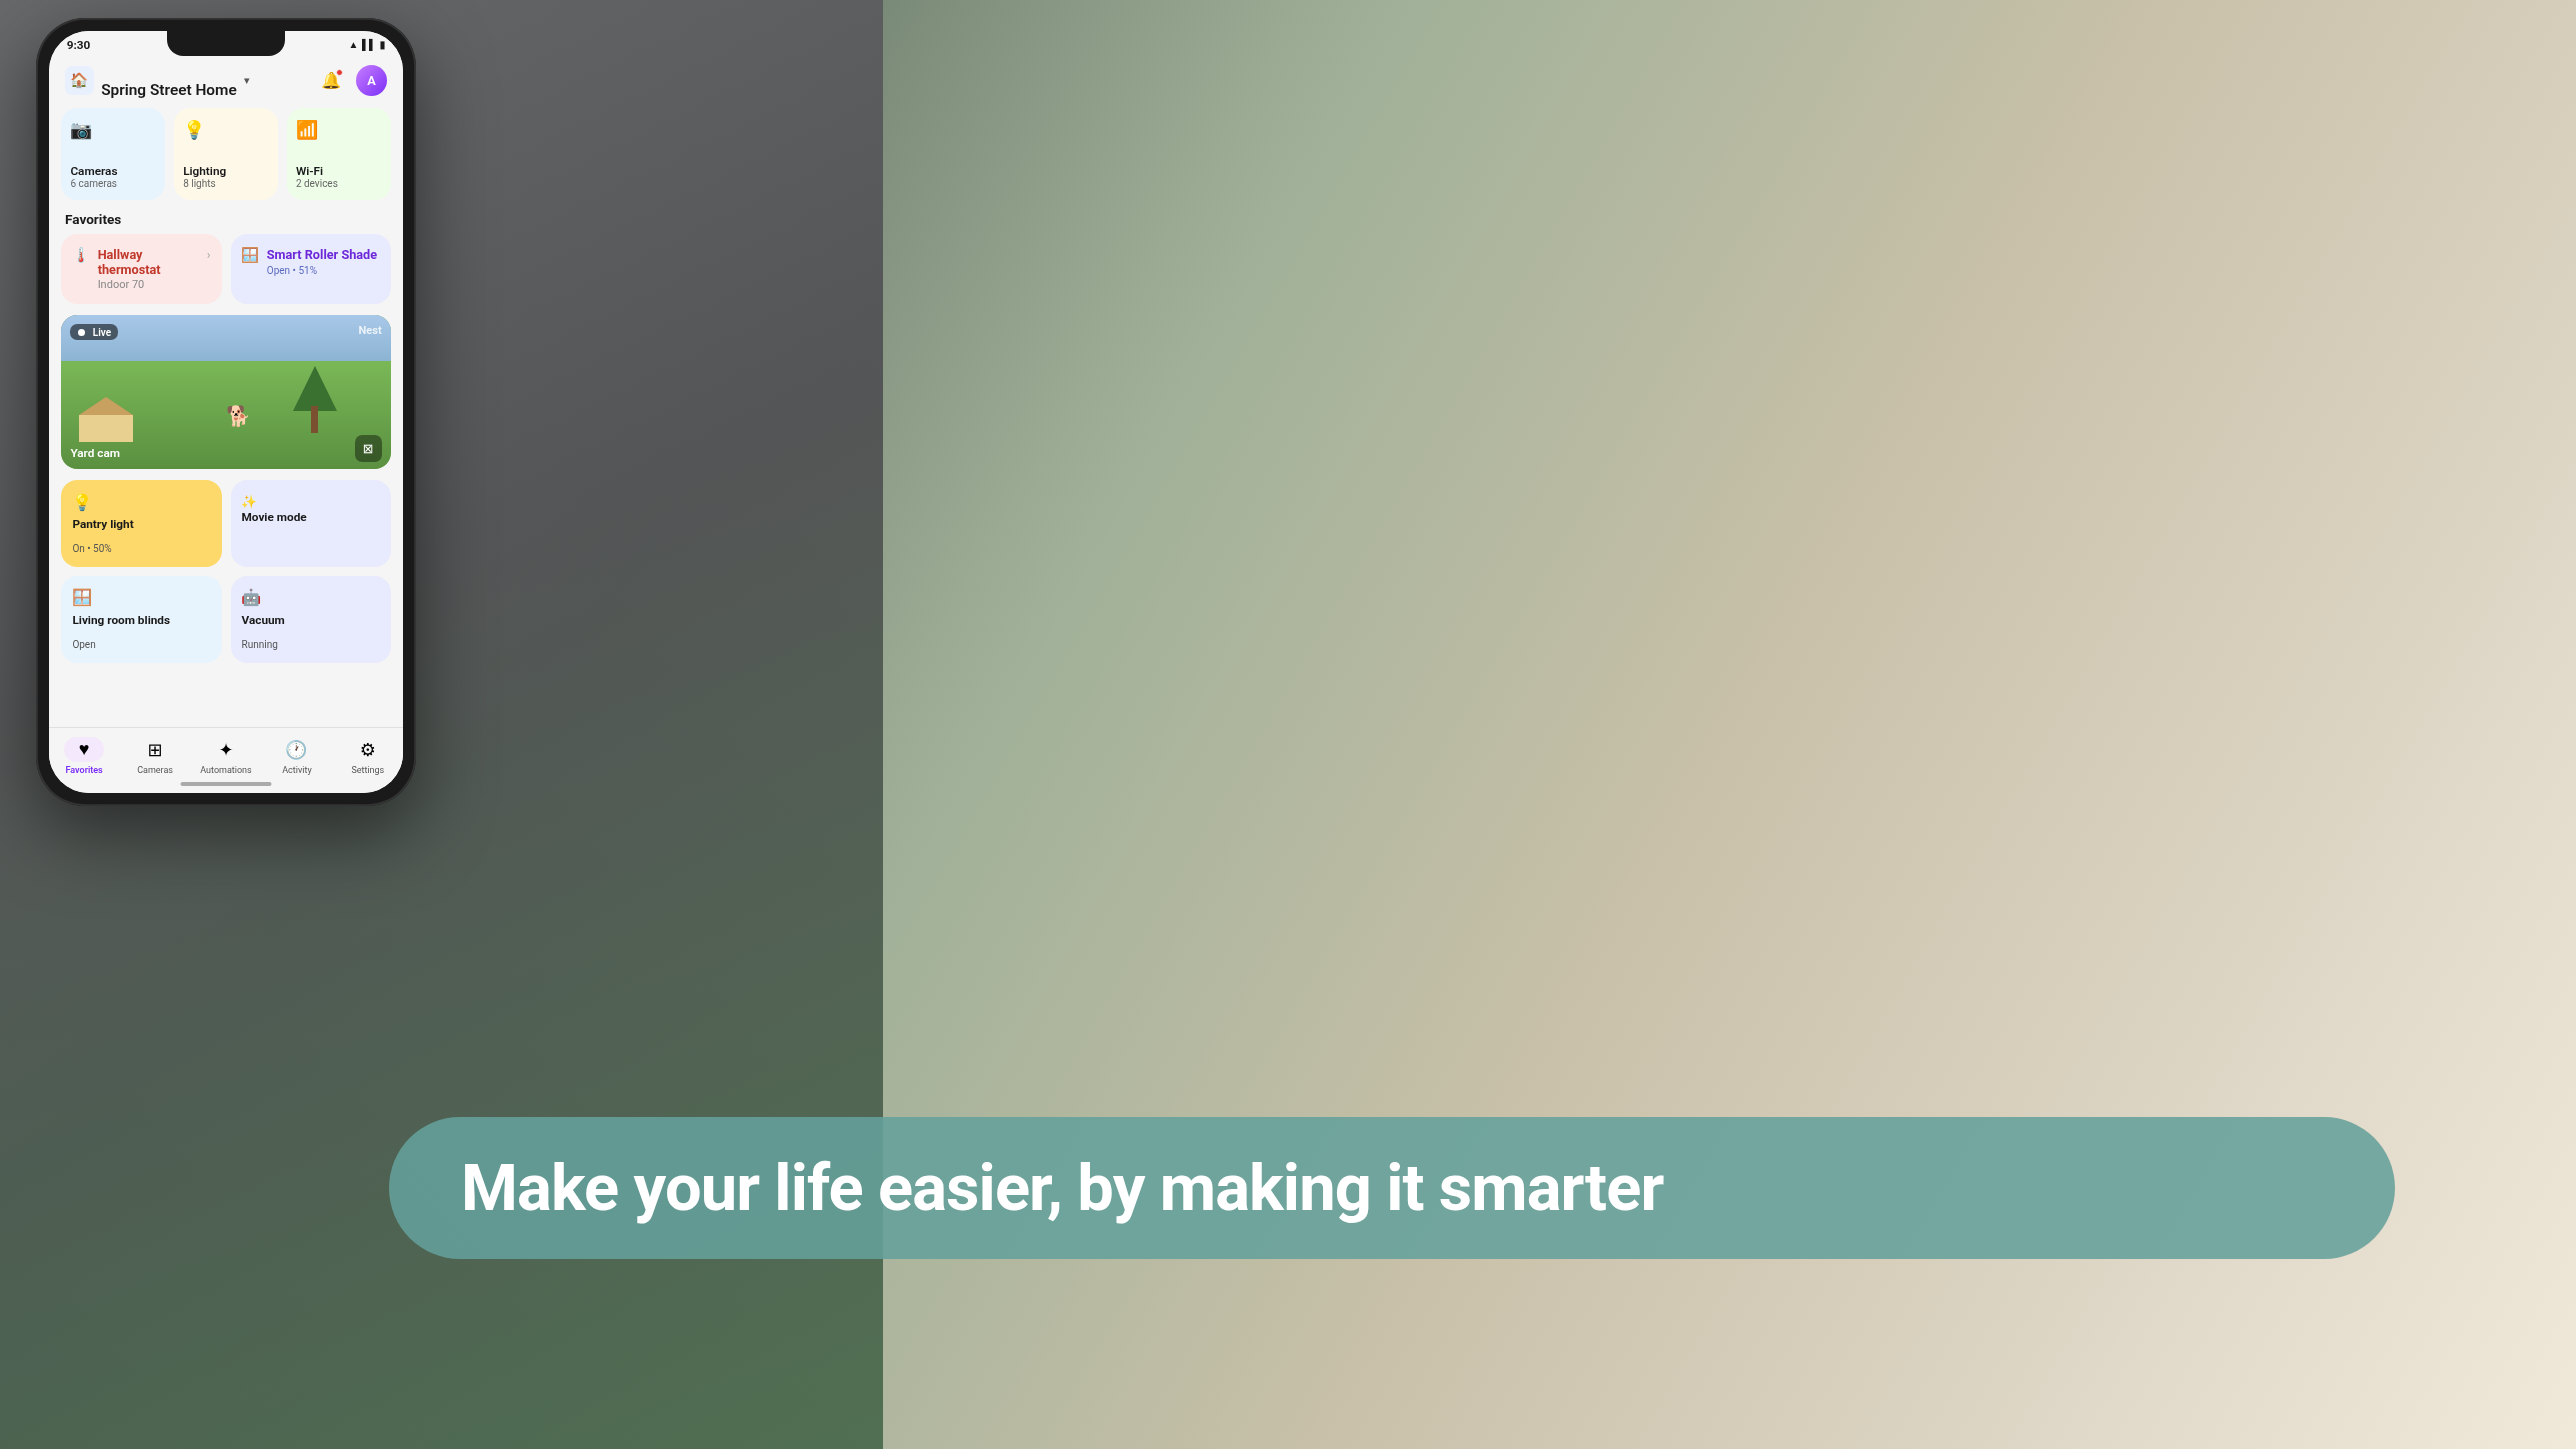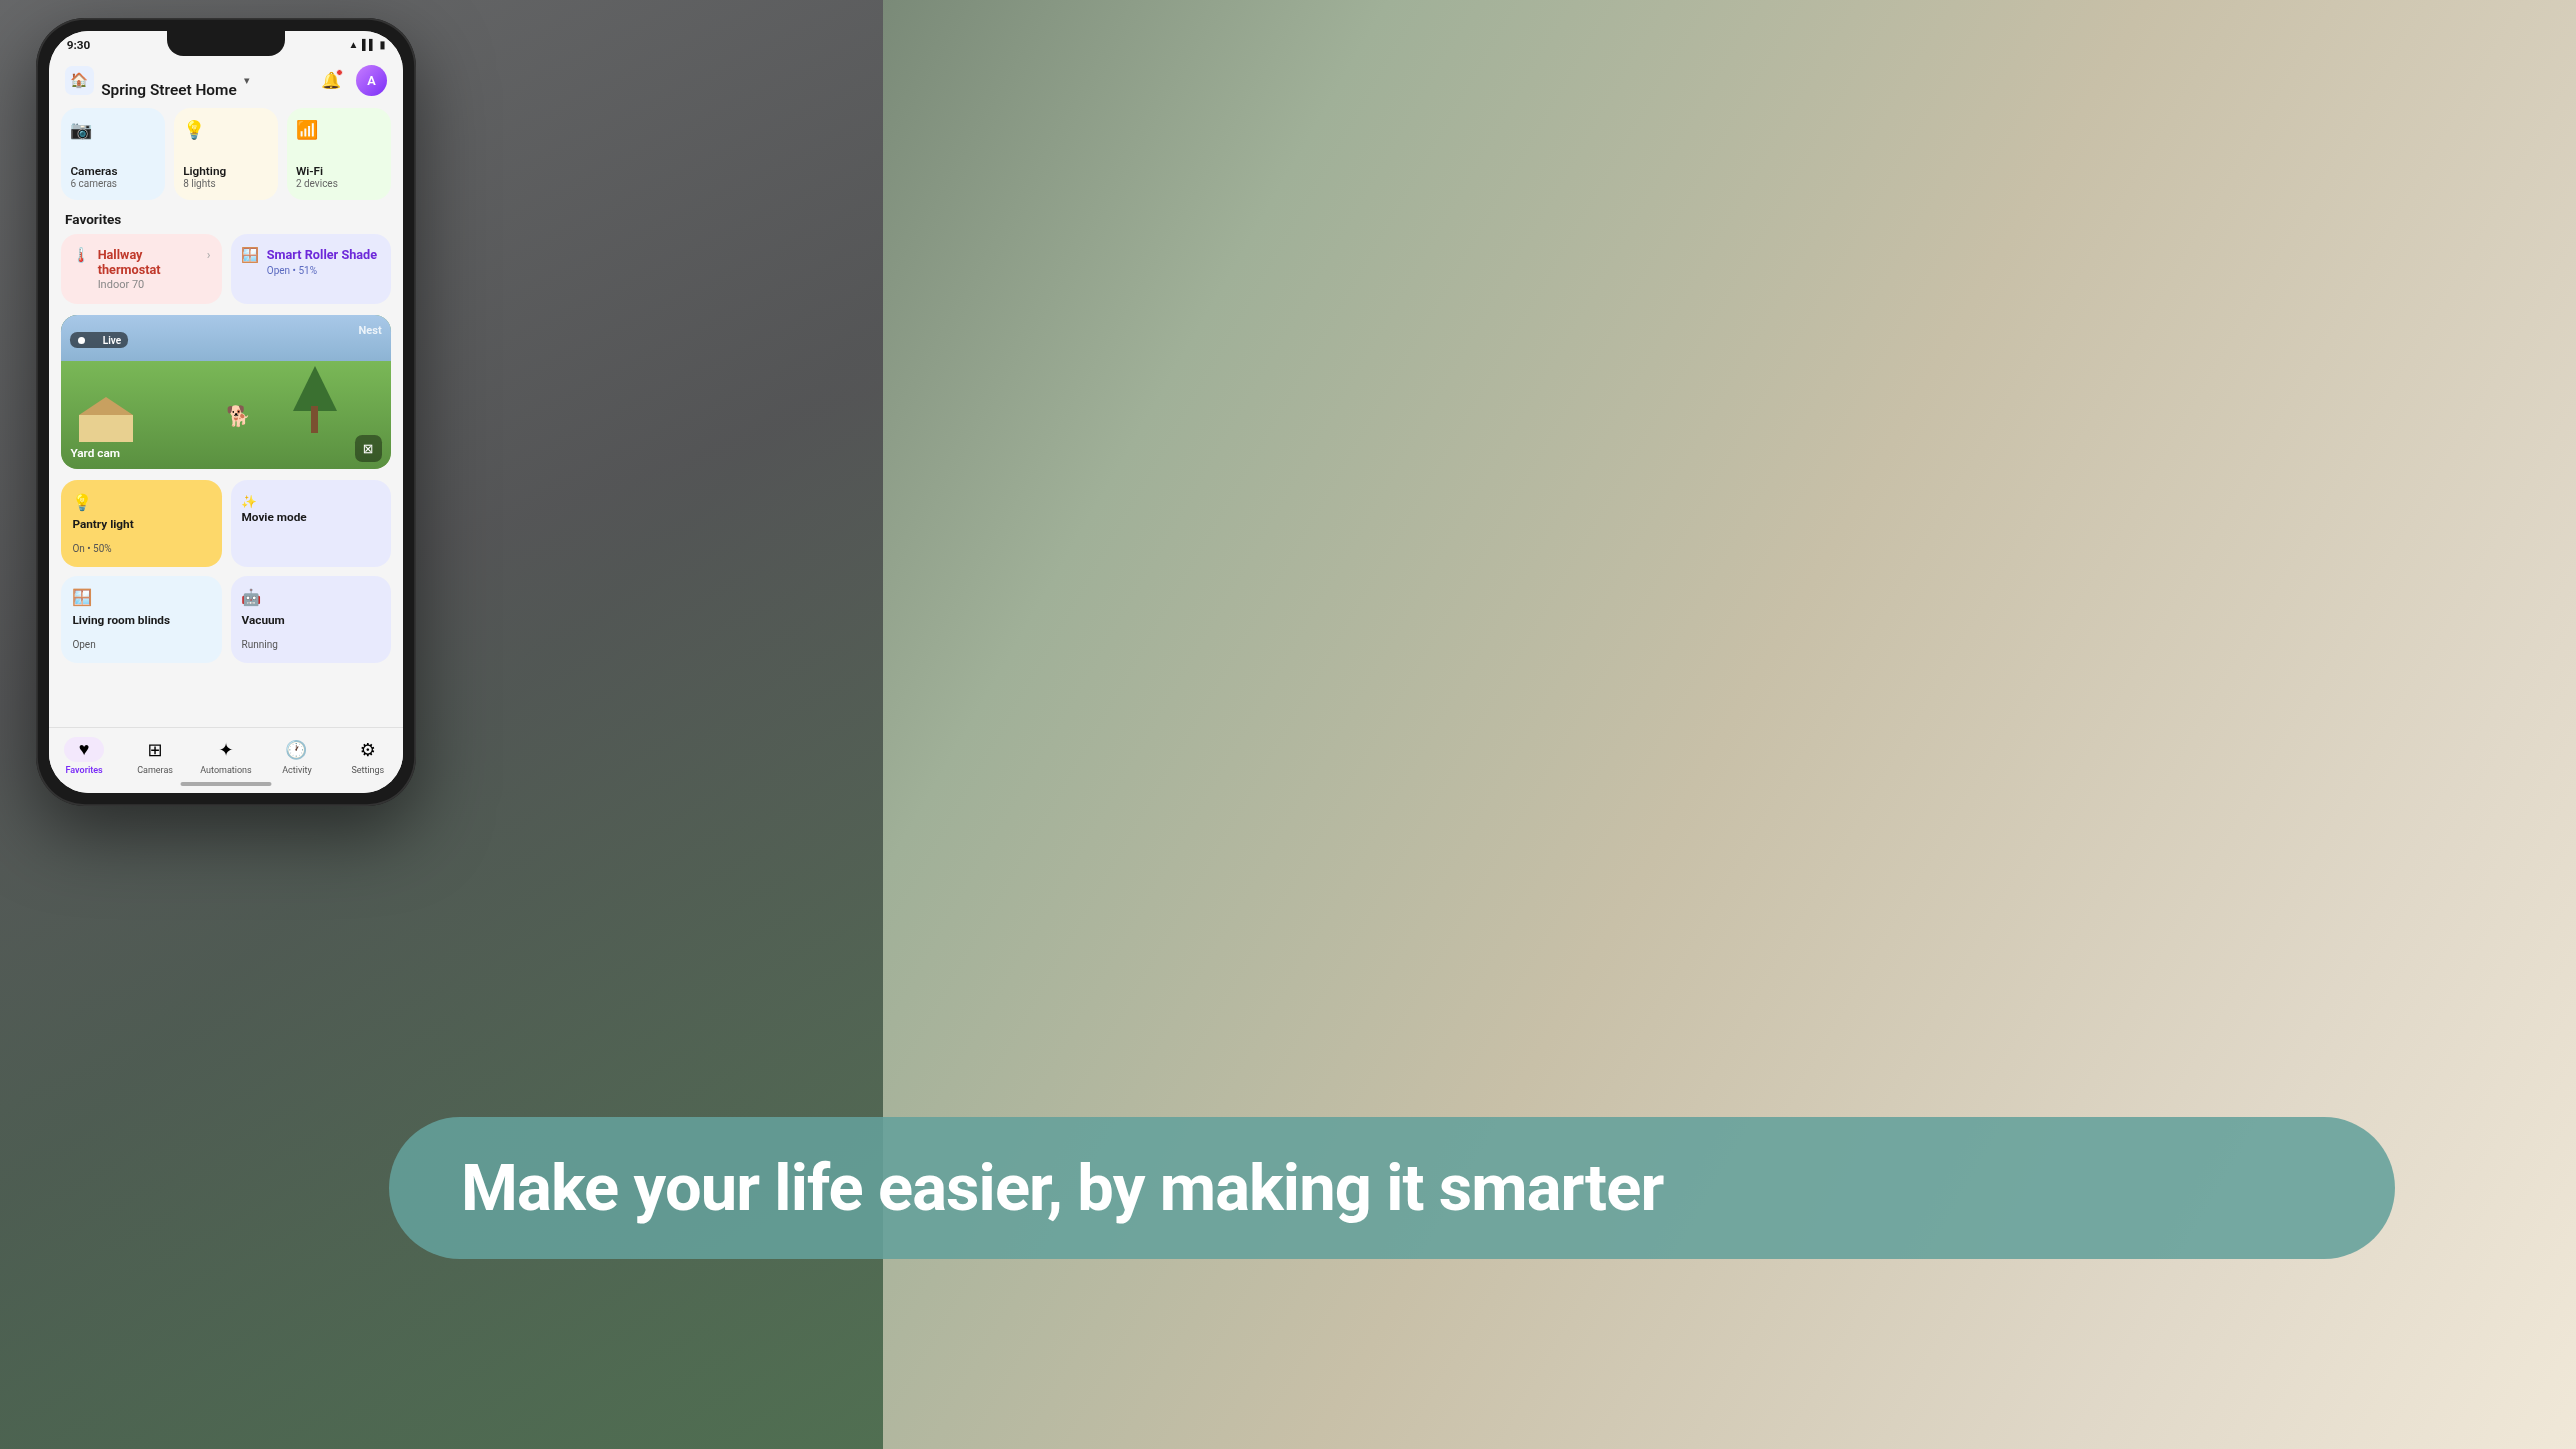--- a/index.html
+++ b/index.html
@@ -235,23 +235,22 @@
       position: relative;
       height: 154px;
       background: linear-gradient(160deg, #4a7a40 0%, #6a9a50 30%, #8ab870 60%, #a0c880 80%, #88a860 100%);
     }
     .camera-live-badge {
       position: absolute;
       top: 9px; left: 9px;
       background: rgba(0,0,0,0.55);
       border-radius: 7.2px;
       padding: 2.7px 7.2px;
-      display: flex; align-items: center; gap: 18px;
+      display: flex; align-items: center; gap: 8px;
       z-index: 5;
-      margin-top: 8px;
     }
     .live-dot { width: 7.2px; height: 7.2px; background: #fff; border-radius: 50%; }
     .live-text { font-size: 10px; color: #fff; font-weight: 600; }
     .camera-logo {
       position: absolute;
       top: 9px; right: 9px;
       font-size: 11px; color: rgba(255,255,255,0.8); font-weight: 700;
     }
     .camera-label {
       position: absolute;

